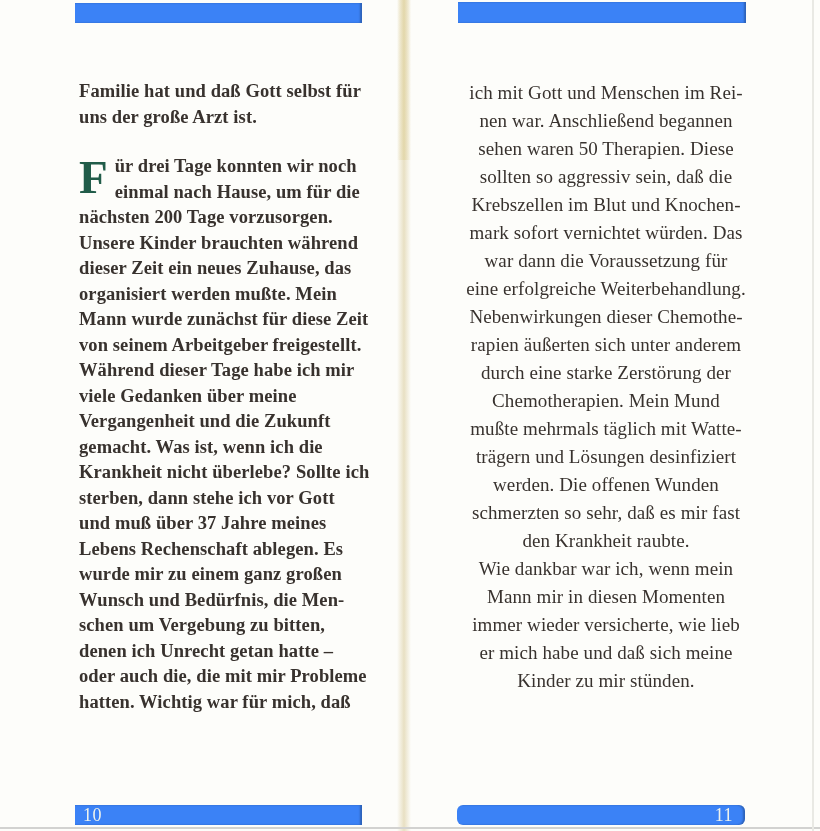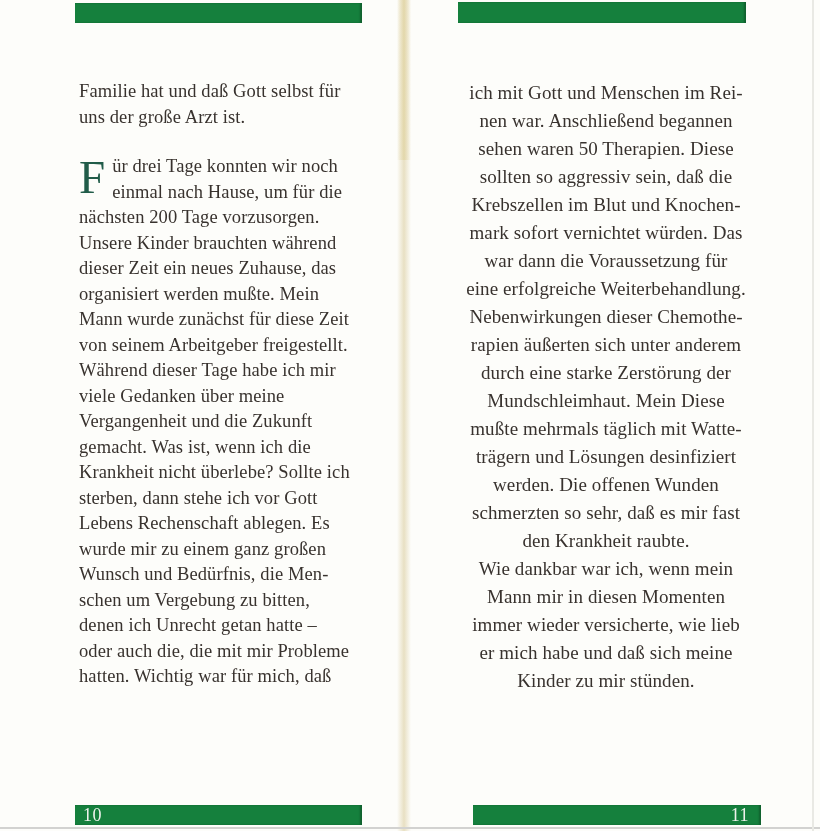--- a/index.html
+++ b/index.html
@@ -12,47 +12,47 @@
     width: 820px;
     height: 831px;
     overflow: hidden;
     background: #fdfdfa;
     font-family: "Liberation Serif", "DejaVu Serif", serif;
   }
 
   
   .bar {
     position: absolute;
-    background: #15803d;
+    background: #3b82f6;
     box-shadow: inset -2px 0 2px rgba(0,0,0,0.25);
   }
   .bar.header-left  { left: 75px;  top: 3px;   width: 287px; height: 20px; }
   .bar.header-right { left: 458px; top: 2px;   width: 288px; height: 21px; }
   .bar.footer-left  { left: 75px;  top: 805px; width: 287px; height: 20px; }
-  .bar.footer-right { left: 473px; top: 805px; width: 288px; height: 20px; }
+  .bar.footer-right { left: 457px; top: 805px; width: 288px; height: 20px; border-radius: 6px; }
 
   .pagenum {
     position: absolute;
     top: 0;
     color: #eef2ec;
     font-size: 18px;
     line-height: 20px;
     letter-spacing: 0.5px;
   }
   .pagenum.pn-left  { left: 8px; }
   .pagenum.pn-right { right: 12px; }
 
   
   .col {
     position: absolute;
     top: 79px;
     color: #38322e;
     white-space: nowrap;
   }
-  .col.left  { left: 79px;  width: 290px; font-size: 18.5px; }
+  .col.left  { left: 79px;  width: 290px; font-size: 18.5px; font-weight: bold; }
   .col.right { left: 457px; width: 298px; font-size: 19px;  }
 
   .col.left  .line { line-height: 25.5px; height: 25.5px; letter-spacing: 0.1px; }
   .col.right .line { line-height: 28px;   height: 28px;   letter-spacing: 0.1px; text-align: center; }
 
   .para.p2 { margin-top: 24px; }
 
   .dropcap {
     float: left;
     color: #215c49;
@@ -116,20 +116,21 @@
           <div class="line">dieser Zeit ein neues Zuhause, das</div>
           <div class="line">organisiert werden mußte. Mein</div>
           <div class="line">Mann wurde zunächst für diese Zeit</div>
           <div class="line">von seinem Arbeitgeber freigestellt.</div>
           <div class="line">Während dieser Tage habe ich mir</div>
           <div class="line">viele Gedanken über meine</div>
           <div class="line">Vergangenheit und die Zukunft</div>
           <div class="line">gemacht. Was ist, wenn ich die</div>
           <div class="line">Krankheit nicht überlebe? Sollte ich</div>
           <div class="line">sterben, dann stehe ich vor Gott</div>
+          <div class="line">und muß über 37 Jahre meines</div>
           <div class="line">Lebens Rechenschaft ablegen. Es</div>
           <div class="line">wurde mir zu einem ganz großen</div>
           <div class="line">Wunsch und Bedürfnis, die Men-</div>
           <div class="line">schen um Vergebung zu bitten,</div>
           <div class="line">denen ich Unrecht getan hatte –</div>
           <div class="line">oder auch die, die mit mir Probleme</div>
           <div class="line">hatten. Wichtig war für mich, daß</div>
         </div>
     </div>
   </div>
@@ -139,21 +140,21 @@
       <div class="line">nen war. Anschließend begannen</div>
       <div class="line">sehen waren 50 Therapien. Diese</div>
       <div class="line">sollten so aggressiv sein, daß die</div>
       <div class="line">Krebszellen im Blut und Knochen-</div>
       <div class="line">mark sofort vernichtet würden. Das</div>
       <div class="line">war dann die Voraussetzung für</div>
       <div class="line">eine erfolgreiche Weiterbehandlung.</div>
       <div class="line">Nebenwirkungen dieser Chemothe-</div>
       <div class="line">rapien äußerten sich unter anderem</div>
       <div class="line">durch eine starke Zerstörung der</div>
-      <div class="line">Mundschleimhaut. Mein Diese</div>
+      <div class="line">Chemotherapien. Mein Mund</div>
       <div class="line">mußte mehrmals täglich mit Watte-</div>
       <div class="line">trägern und Lösungen desinfiziert</div>
       <div class="line">werden. Die offenen Wunden</div>
       <div class="line">schmerzten so sehr, daß es mir fast</div>
       <div class="line">den Krankheit raubte.</div>
       <div class="line">Wie dankbar war ich, wenn mein</div>
       <div class="line">Mann mir in diesen Momenten</div>
       <div class="line">immer wieder versicherte, wie lieb</div>
       <div class="line">er mich habe und daß sich meine</div>
       <div class="line">Kinder zu mir stünden.</div>

